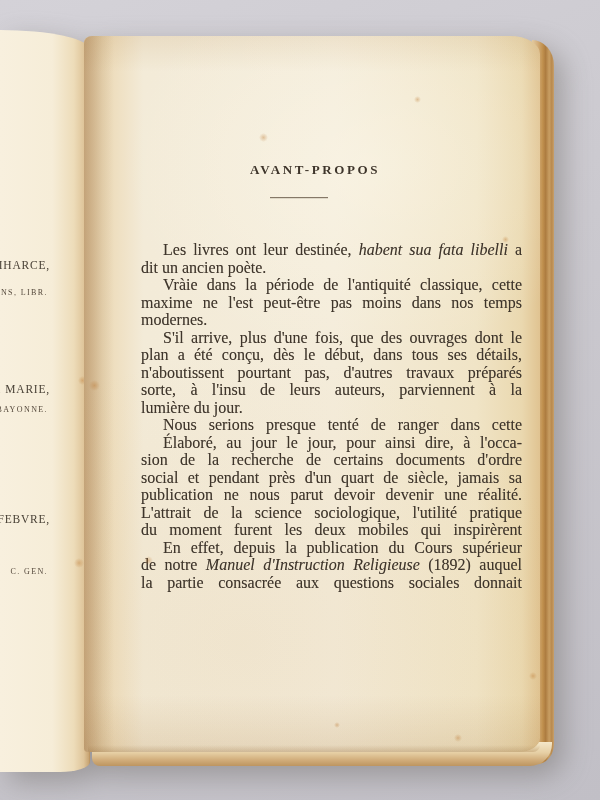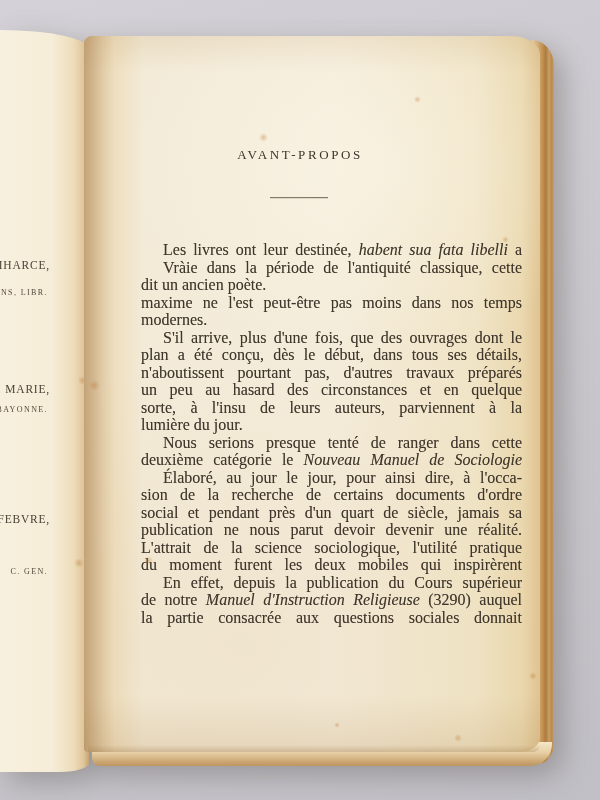--- a/index.html
+++ b/index.html
@@ -52,22 +52,22 @@
     content:"";position:absolute;left:0;top:0;bottom:0;width:30px;
     border-radius:8px 0 0 4px;
     background:linear-gradient(to right,rgba(118,78,38,0.26),rgba(118,78,38,0.0));
   }
   .right-page::after{ 
     content:"";position:absolute;left:4px;right:0;bottom:0;height:7px;
     border-radius:0 0 22px 4px;
     background:linear-gradient(to bottom,rgba(150,110,60,0.0),rgba(150,110,60,0.28));
   }
   .title{
-    position:absolute;left:0;top:110px;width:430px;margin:1px;
-    text-align:center;font-size:13px;font-weight:400;letter-spacing:2.6px;
+    position:absolute;left:0;top:110px;width:430px;margin:16px;
+    text-align:center;font-size:13px;font-weight:700;letter-spacing:2.6px;
     color:var(--ink,#40362c);
   }
   .divider{
     position:absolute;left:186px;top:161px;width:58px;height:1px;
     background:#857867;box-shadow:0 0.5px 0 rgba(133,120,103,0.4);
   }
   .body-block{
     position:absolute;left:57px;top:205px;width:381px;
     color:var(--ink,#3e352b);font-size:16px;
     text-shadow:0 0 0.4px rgba(62,53,43,0.35);
@@ -98,40 +98,38 @@
         <div class="fragment small" style="top: 375px;">E BAYONNE.</div>
         <div class="fragment" style="top: 483px;">EFEBVRE,</div>
         <div class="fragment small" style="top: 505px; margin-top: 32px;">C. GEN.</div>
       </div>
 
     <div class="right-page">
       <h1 class="title">AVANT-PROPOS</h1>
       <div class="divider"></div>
       <div class="body-block">
           <div class="bline just indent"><span>Les livres ont leur destinée, </span><i>habent sua fata libelli</i><span> a</span></div>
+          <div class="bline"><span>dit un ancien poète.</span></div>
           <div class="bline just indent"><span>Vràie dans la période de l'antiquité classique, cette</span></div>
-          <div class="bline"><span>dit un ancien poète.</span></div>
           <div class="bline just"><span>maxime ne l'est peut-être pas moins dans nos temps</span></div>
           <div class="bline"><span>modernes.</span></div>
           <div class="bline just indent"><span>S'il arrive, plus d'une fois, que des ouvrages dont le</span></div>
           <div class="bline just"><span>plan a été conçu, dès le début, dans tous ses détails,</span></div>
           <div class="bline just"><span>n'aboutissent pourtant pas, d'autres travaux préparés</span></div>
-          <div class="bline just"><span>un peu au hasard des circonstances et en quelque</span></div>
           <div class="bline just"><span>sorte, à l'insu de leurs auteurs, parviennent à la</span></div>
           <div class="bline"><span>lumière du jour.</span></div>
           <div class="bline just indent"><span>Nous serions presque tenté de ranger dans cette</span></div>
-          <div class="bline just"><span>deuxième catégorie le </span><i>Nouveau Manuel de Sociologie</i></div>
           <div class="bline just indent"><span>Élaboré, au jour le jour, pour ainsi dire, à l'occa-</span></div>
           <div class="bline just"><span>sion de la recherche de certains documents d'ordre</span></div>
           <div class="bline just"><span>social et pendant près d'un quart de siècle, jamais sa</span></div>
           <div class="bline just"><span>publication ne nous parut devoir devenir une réalité.</span></div>
           <div class="bline just"><span>L'attrait de la science sociologique, l'utilité pratique</span></div>
           <div class="bline just"><span>du moment furent les deux mobiles qui inspirèrent</span></div>
           <div class="bline just indent"><span>En effet, depuis la publication du Cours supérieur</span></div>
-          <div class="bline just"><span>de notre </span><i>Manuel d'Instruction Religieuse</i><span> (3290) auquel</span></div>
+          <div class="bline just"><span>de notre </span><i>Manuel d'Instruction Religieuse</i><span> (1892) auquel</span></div>
           <div class="bline just"><span>la partie consacrée aux questions sociales donnait</span></div>
         </div>
 
       <div class="spot" style="left:175px;top:97px;width:9px;height:9px;"></div>
       <div class="spot" style="left:330px;top:60px;width:7px;height:7px;"></div>
       <div class="spot" style="left:5px;top:344px;width:11px;height:11px;"></div>
       <div class="spot" style="left:60px;top:520px;width:9px;height:9px;"></div>
       <div class="spot" style="left:370px;top:698px;width:8px;height:8px;"></div>
       <div class="spot" style="left:250px;top:686px;width:6px;height:6px;"></div>
       <div class="spot" style="left:445px;top:636px;width:8px;height:8px;"></div>

